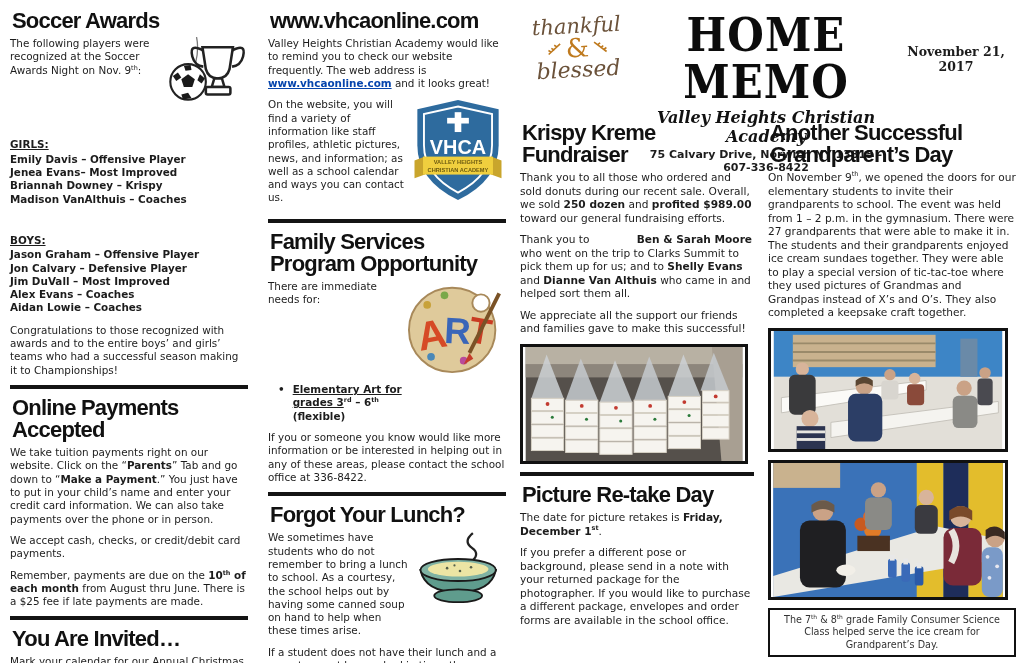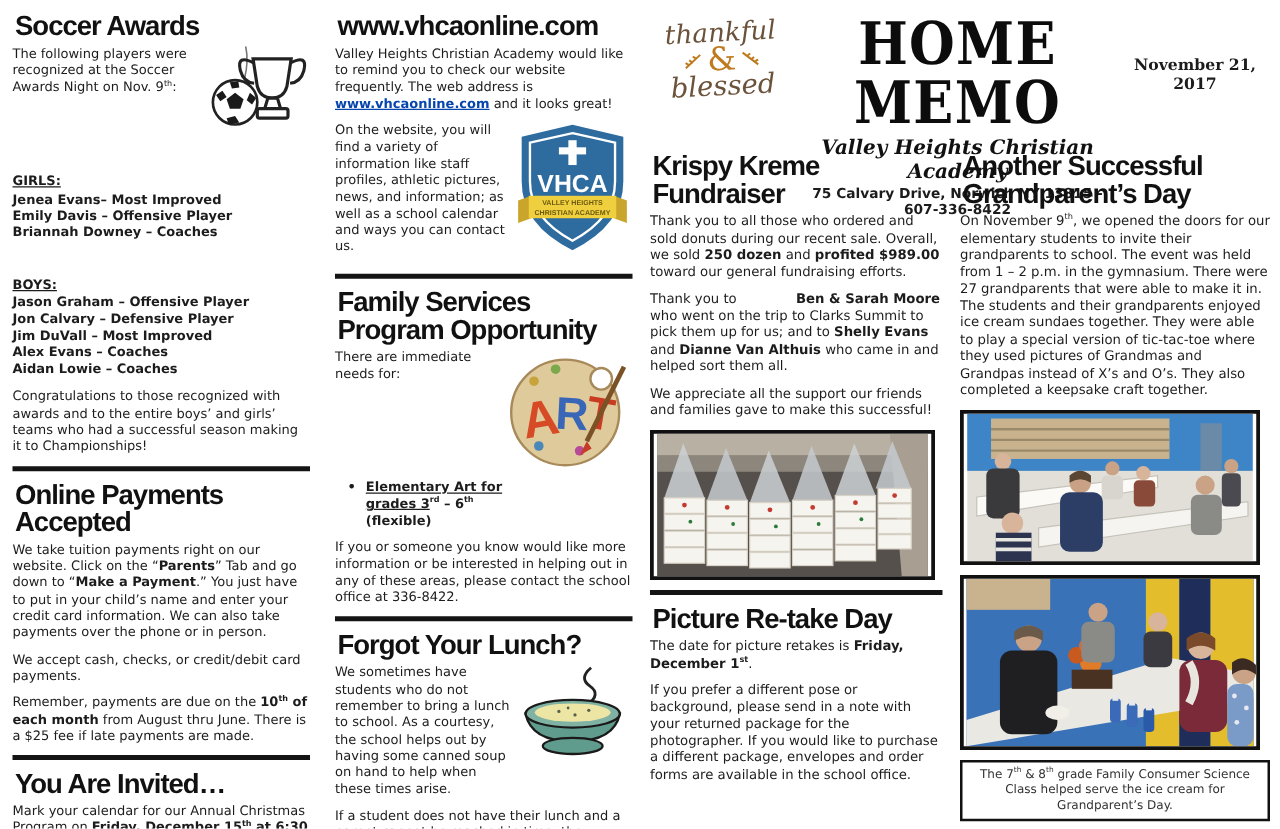--- a/index.html
+++ b/index.html
@@ -93,23 +93,24 @@
               <polygon points="44,44 50,49 46,55 41,51" fill="#1a1a1a"></polygon>
               <polygon points="22,68 30,66 34,72 24,74" fill="#1a1a1a"></polygon>
               <polygon points="25,34 33,33 34,39 27,40" fill="#1a1a1a"></polygon>
             </svg>
           </span>
           <p><span>The following players were recognized at the Soccer Awards Night on Nov. 9</span><sup>th</sup><span>:</span></p>
         </div>
         <div class="blk">
           <div class="lab">GIRLS:</div>
           <div class="lines">
+              <div>Emily Davis – Offensive Player</div>
               <div>Jenea Evans– Most Improved</div>
-              <div>Emily Davis – Offensive Player</div>
-              <div>Briannah Downey – Coaches</div>
+              <div>Briannah Downey – Krispy</div>
+              <div>Madison VanAlthuis – Coaches</div>
             </div>
         </div>
         <div class="blk">
           <div class="lab">BOYS:</div>
           <div class="lines">
               <div>Jason Graham – Offensive Player</div>
               <div>Jon Calvary – Defensive Player</div>
               <div>Jim DuVall – Most Improved</div>
               <div>Alex Evans – Coaches</div>
               <div>Aidan Lowie – Coaches</div>

